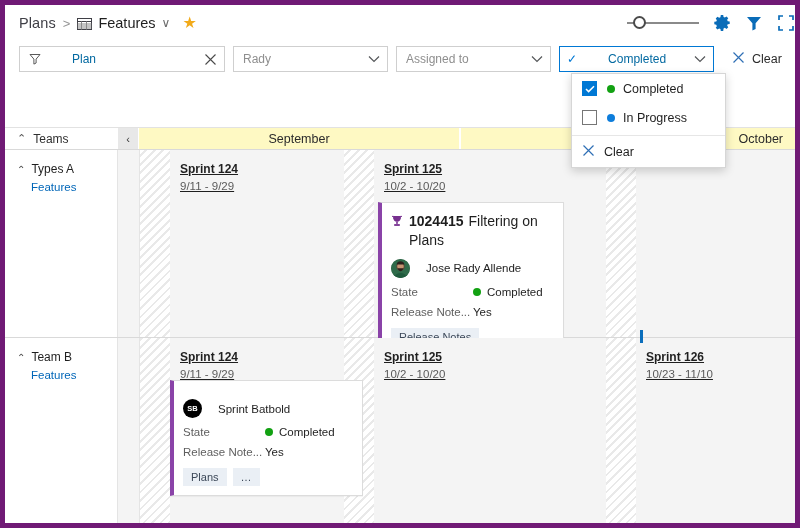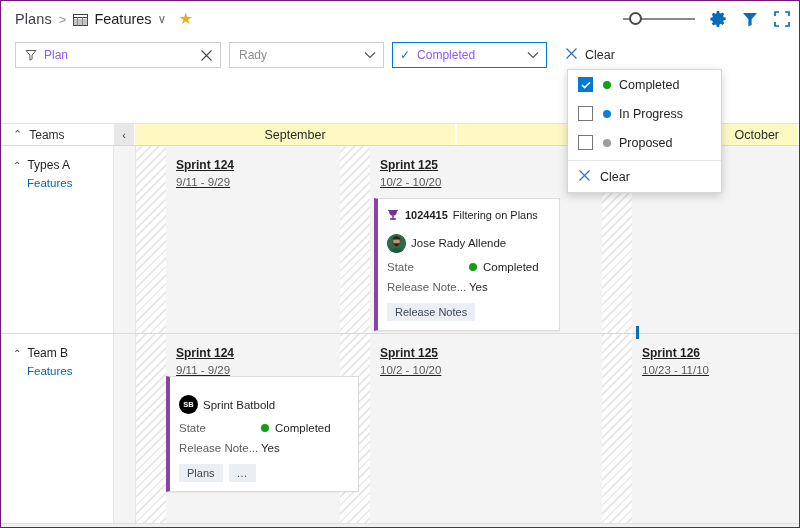--- a/index.html
+++ b/index.html
@@ -10,21 +10,21 @@
   body {
     width: 800px; height: 528px;
     font-family: "Liberation Sans", sans-serif;
     font-size: 12px;
     color: #1f1f1f;
     overflow: hidden;
   }
   .app {
     position: relative;
     width: 800px; height: 528px;
-    border: 1px solid #701a75;
+    border: 5px solid #701a75;
     background: #fff;
     overflow: hidden;
   }
 
   
   .breadcrumb-row {
     position: absolute; left: 0; top: 0;
     width: 800px; height: 36px;
     display: flex; align-items: center;
     padding-left: 14px;
@@ -90,21 +90,21 @@
     cursor: pointer;
   }
   .field.search { width: 206px; }
   .field.types { width: 155px; }
   .field.assigned { width: 155px; }
   .field.state {
     width: 155px; border: 1px solid #0078d4;
     padding-left: 7px;
   }
   .field .ph { color: #8e8e8e; flex: 1; }
-  .field .val { color: #8b5cf6; flex: 1; }
+  .field .val { color: #0369a1; flex: 1; margin-left: 24px; }
   .field .lead-ico { margin-right: 7px; display: flex; align-items: center; }
   .chev {
     color: #55575a; font-size: 11px; margin-left: auto;
     display: flex; align-items: center;
   }
   .x-ico { color: #4a4a4a; display: flex; align-items: center; }
   .clear-btn {
     display: flex; align-items: center; gap: 7px;
     margin-left: 10px; color: #2b2b2b; font-size: 12.5px;
     cursor: pointer;
@@ -227,26 +227,26 @@
     border: 1px solid #dcdcdc;
     border-left: 4px solid #8a43a8;
     padding: 9px 10px 9px 9px;
     box-shadow: 0 1px 1px rgba(0,0,0,.04);
     cursor: pointer;
   }
   .card.c1 { left: 4px; top: 52px; width: 186px; }
   .card.c2 { left: 0px; top: 42px; width: 193px; }
   .card-title-row {
     display: flex; align-items: flex-start; gap: 6px;
-    font-size: 11px; color: #1f1f1f; line-height: 1.35;
+    font-size: 14px; color: #1f1f1f; line-height: 1.35;
   }
   .trophy { flex: none; margin-top: 1px; }
   .wi-id { font-weight: bold; margin-right: 5px; }
   .assignee {
-    display: flex; align-items: center; gap: 5px;
+    display: flex; align-items: center; gap: 16px;
     margin-top: 9px;
     font-size: 11.5px; color: #1f1f1f;
   }
   .avatar {
     width: 19px; height: 19px; border-radius: 50%;
     flex: none; overflow: hidden;
     display: flex; align-items: center; justify-content: center;
     font-size: 7.5px; color: #fff; font-weight: bold;
   }
   .avatar.photo { background: #3c6b4f; }
@@ -336,20 +336,28 @@
 
     <div class="field types">
       <span class="ph">Rady</span>
       <span class="chev">
         <svg width="12" height="8" viewBox="0 0 12 8">
             <path d="M1 1.5L6 6.5l5-5" fill="none" stroke="#55575a" stroke-width="1.2"></path>
           </svg>
       </span>
     </div>
 
+    <div class="field assigned">
+      <span class="ph">Assigned to</span>
+      <span class="chev">
+        <svg width="12" height="8" viewBox="0 0 12 8">
+            <path d="M1 1.5L6 6.5l5-5" fill="none" stroke="#55575a" stroke-width="1.2"></path>
+          </svg>
+      </span>
+    </div>
 
     <div class="field state">
       <span style="color:#0078d4;margin-right:7px;font-size:12px">✓</span>
       <span class="val">Completed</span>
       <span class="chev">
         <svg width="12" height="8" viewBox="0 0 12 8">
             <path d="M1 1.5L6 6.5l5-5" fill="none" stroke="#55575a" stroke-width="1.2"></path>
           </svg>
       </span>
     </div>
@@ -371,25 +379,20 @@
             <path d="M1 4l2.6 2.6L9 1.2" fill="none" stroke="#fff" stroke-width="1.5"></path>
           </svg>
       </span>
       <span class="dot" style="background:#12a112"></span>
       <span>Completed</span>
     </div>
     <div class="dd-opt">
       <span class="cbx"></span>
       <span class="dot" style="background:#0d7ddb"></span>
       <span>In Progress</span>
-    </div>
-    <div class="dd-opt">
-      <span class="cbx"></span>
-      <span class="dot" style="background:#9c9c9c"></span>
-      <span>Proposed</span>
     </div>
     <div class="dd-sep"></div>
     <div class="dd-clear">
       <span>
         <svg width="13" height="13" viewBox="0 0 13 13">
           <path d="M1.5 1.5l10 10M11.5 1.5l-10 10" stroke="#2f6fb5" stroke-width="1.2"></path>
         </svg>
       </span>
       <span>Clear</span>
     </div>

